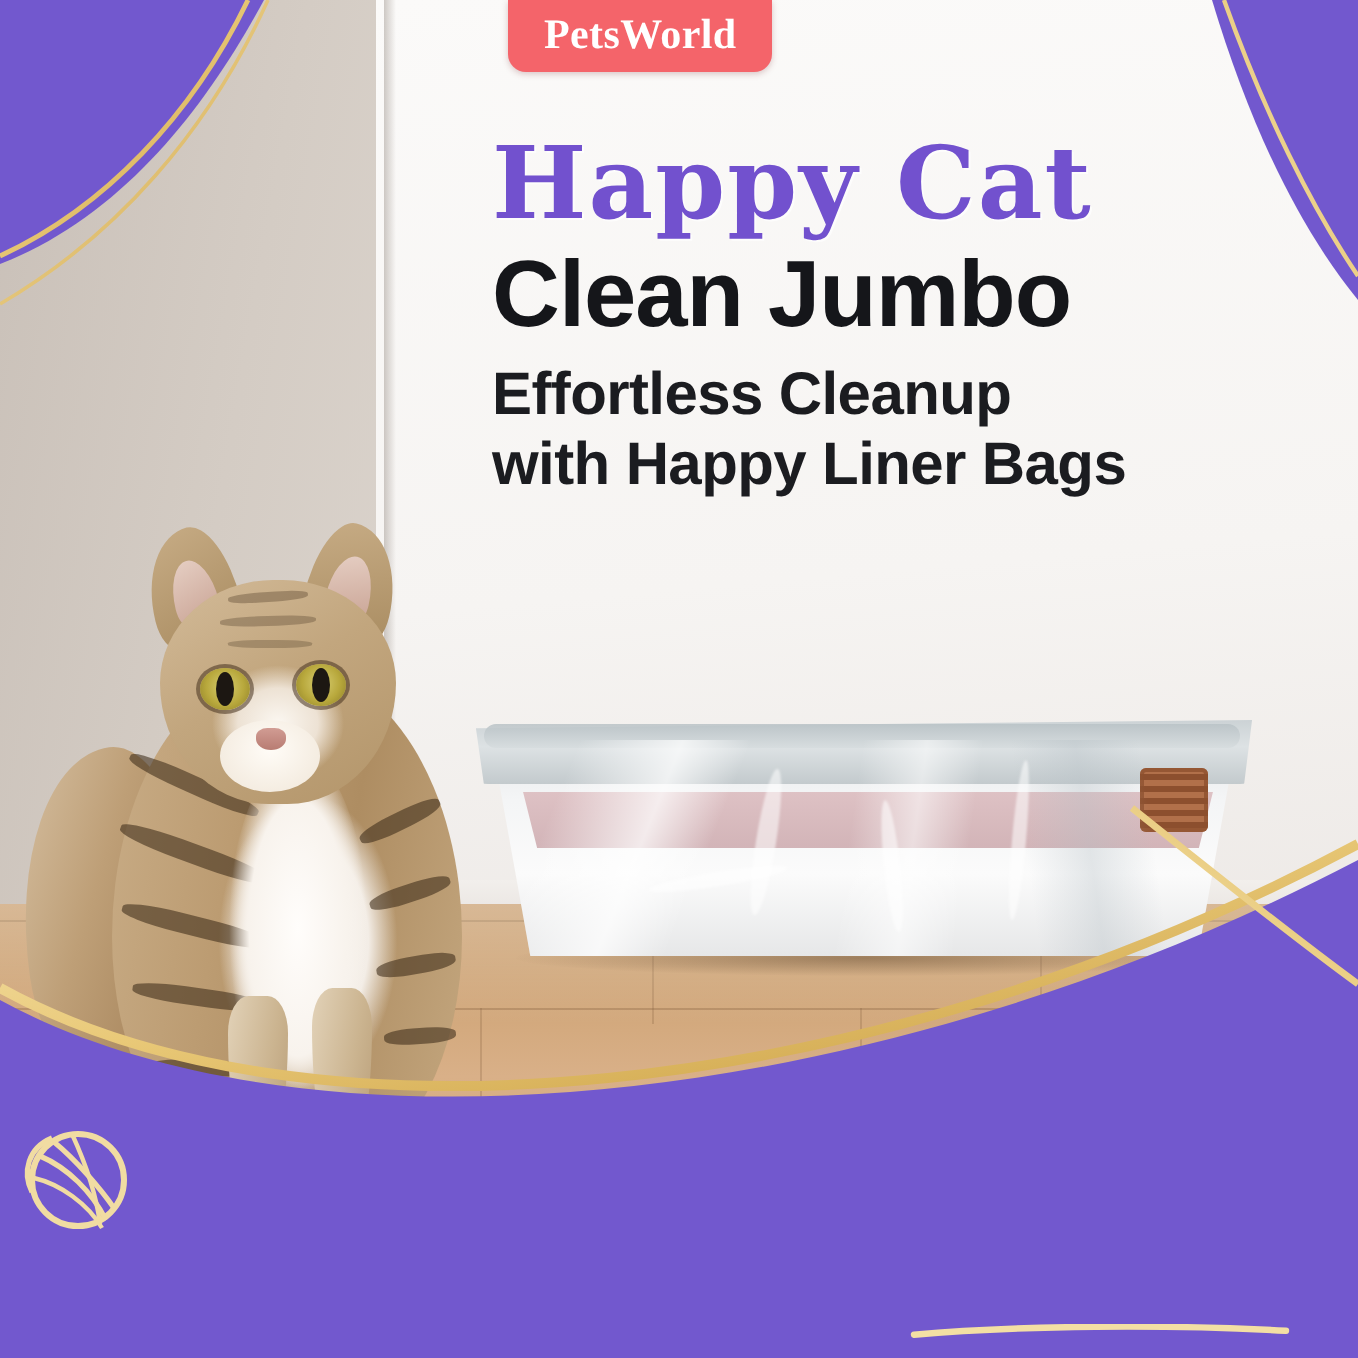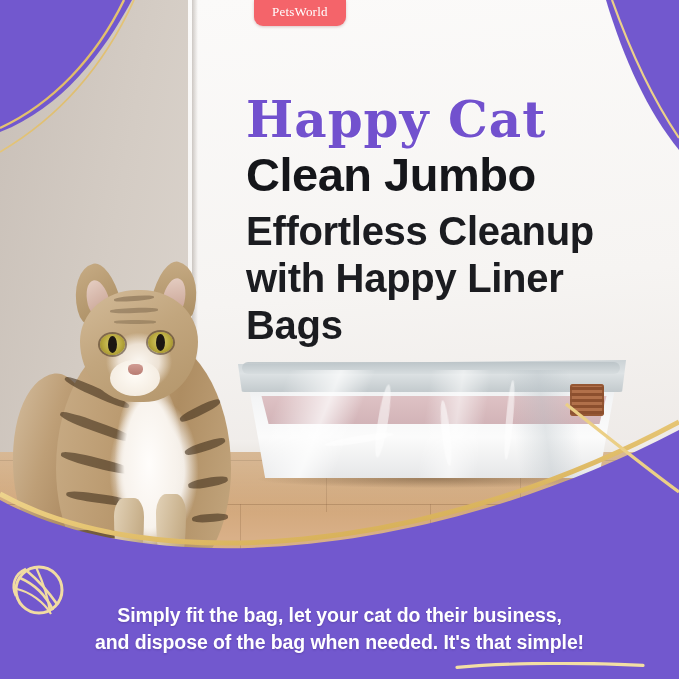--- a/index.html
+++ b/index.html
@@ -188,31 +188,31 @@
   .deco svg{position:absolute;inset:0;width:679px;height:679px;display:block;}
 
   
   .logo-badge{
     position:absolute;left:254px;top:0;
     padding:4px 18px 6px;
     border-radius:0 0 9px 9px;
     background:#F4646A;
     color:#FFFFFF;
     font-family:"Liberation Serif",serif;
-    font-weight:normal;
-    font-size:13px;
+    font-weight:bold;
+    font-size:21px;
     letter-spacing:.2px;
     line-height:1.25;
     z-index:7;
     box-shadow:0 1px 3px rgba(120,40,45,.25);
   }
 
   
   .headline{
-    position:absolute;left:246px;top:94px;width:420px;
+    position:absolute;left:246px;top:66px;width:420px;
     z-index:6;text-align:left;
   }
   .h-happy{
     font-family:"DejaVu Serif",serif;
     font-weight:bold;
     font-size:50px;
     line-height:1.03;
     color:#7251CE;
     letter-spacing:1px;
     text-shadow:1px 1px 0 rgba(255,255,255,.65);
@@ -223,21 +223,21 @@
     font-weight:bold;
     font-size:47px;
     line-height:1.06;
     color:#15161A;
     letter-spacing:-.5px;
     margin:4px 0 0;
   }
   .h-sub{
     font-family:"Liberation Sans",sans-serif;
     font-weight:bold;
-    font-size:40px;
+    font-size:30px;
     line-height:1.17;
     color:#1B1C20;
     letter-spacing:-.3px;
     margin:9px 0 0;
   }
 
   
   .caption{
     position:absolute;left:0;right:0;bottom:22px;
     z-index:8;text-align:center;
@@ -379,21 +379,17 @@
 
   <div class="logo-badge">PetsWorld</div>
 
   <div class="headline">
     <div class="h-happy">Happy Cat</div>
     <div class="h-clean">Clean Jumbo</div>
     <div class="h-sub">Effortless Cleanup</div>
     <div class="h-sub" style="margin-top:0">with Happy Liner Bags</div>
   </div>
 
-  <div class="caption">
-    <span class="line">Simply fit the bag, let your cat do their business,</span>
-    <span class="line">and dispose of the bag when needed. It's that simple!</span>
-  </div>
   <svg class="cap-underline" viewBox="0 0 190 7" xmlns="http://www.w3.org/2000/svg" aria-hidden="true">
     <path d="M2,5.4 C54,0.6 130,0.2 188,3.4" fill="none" stroke="#F3DFA4" stroke-width="3.2" stroke-linecap="round"></path>
   </svg>
 
 </div>
 
 </body></html>

